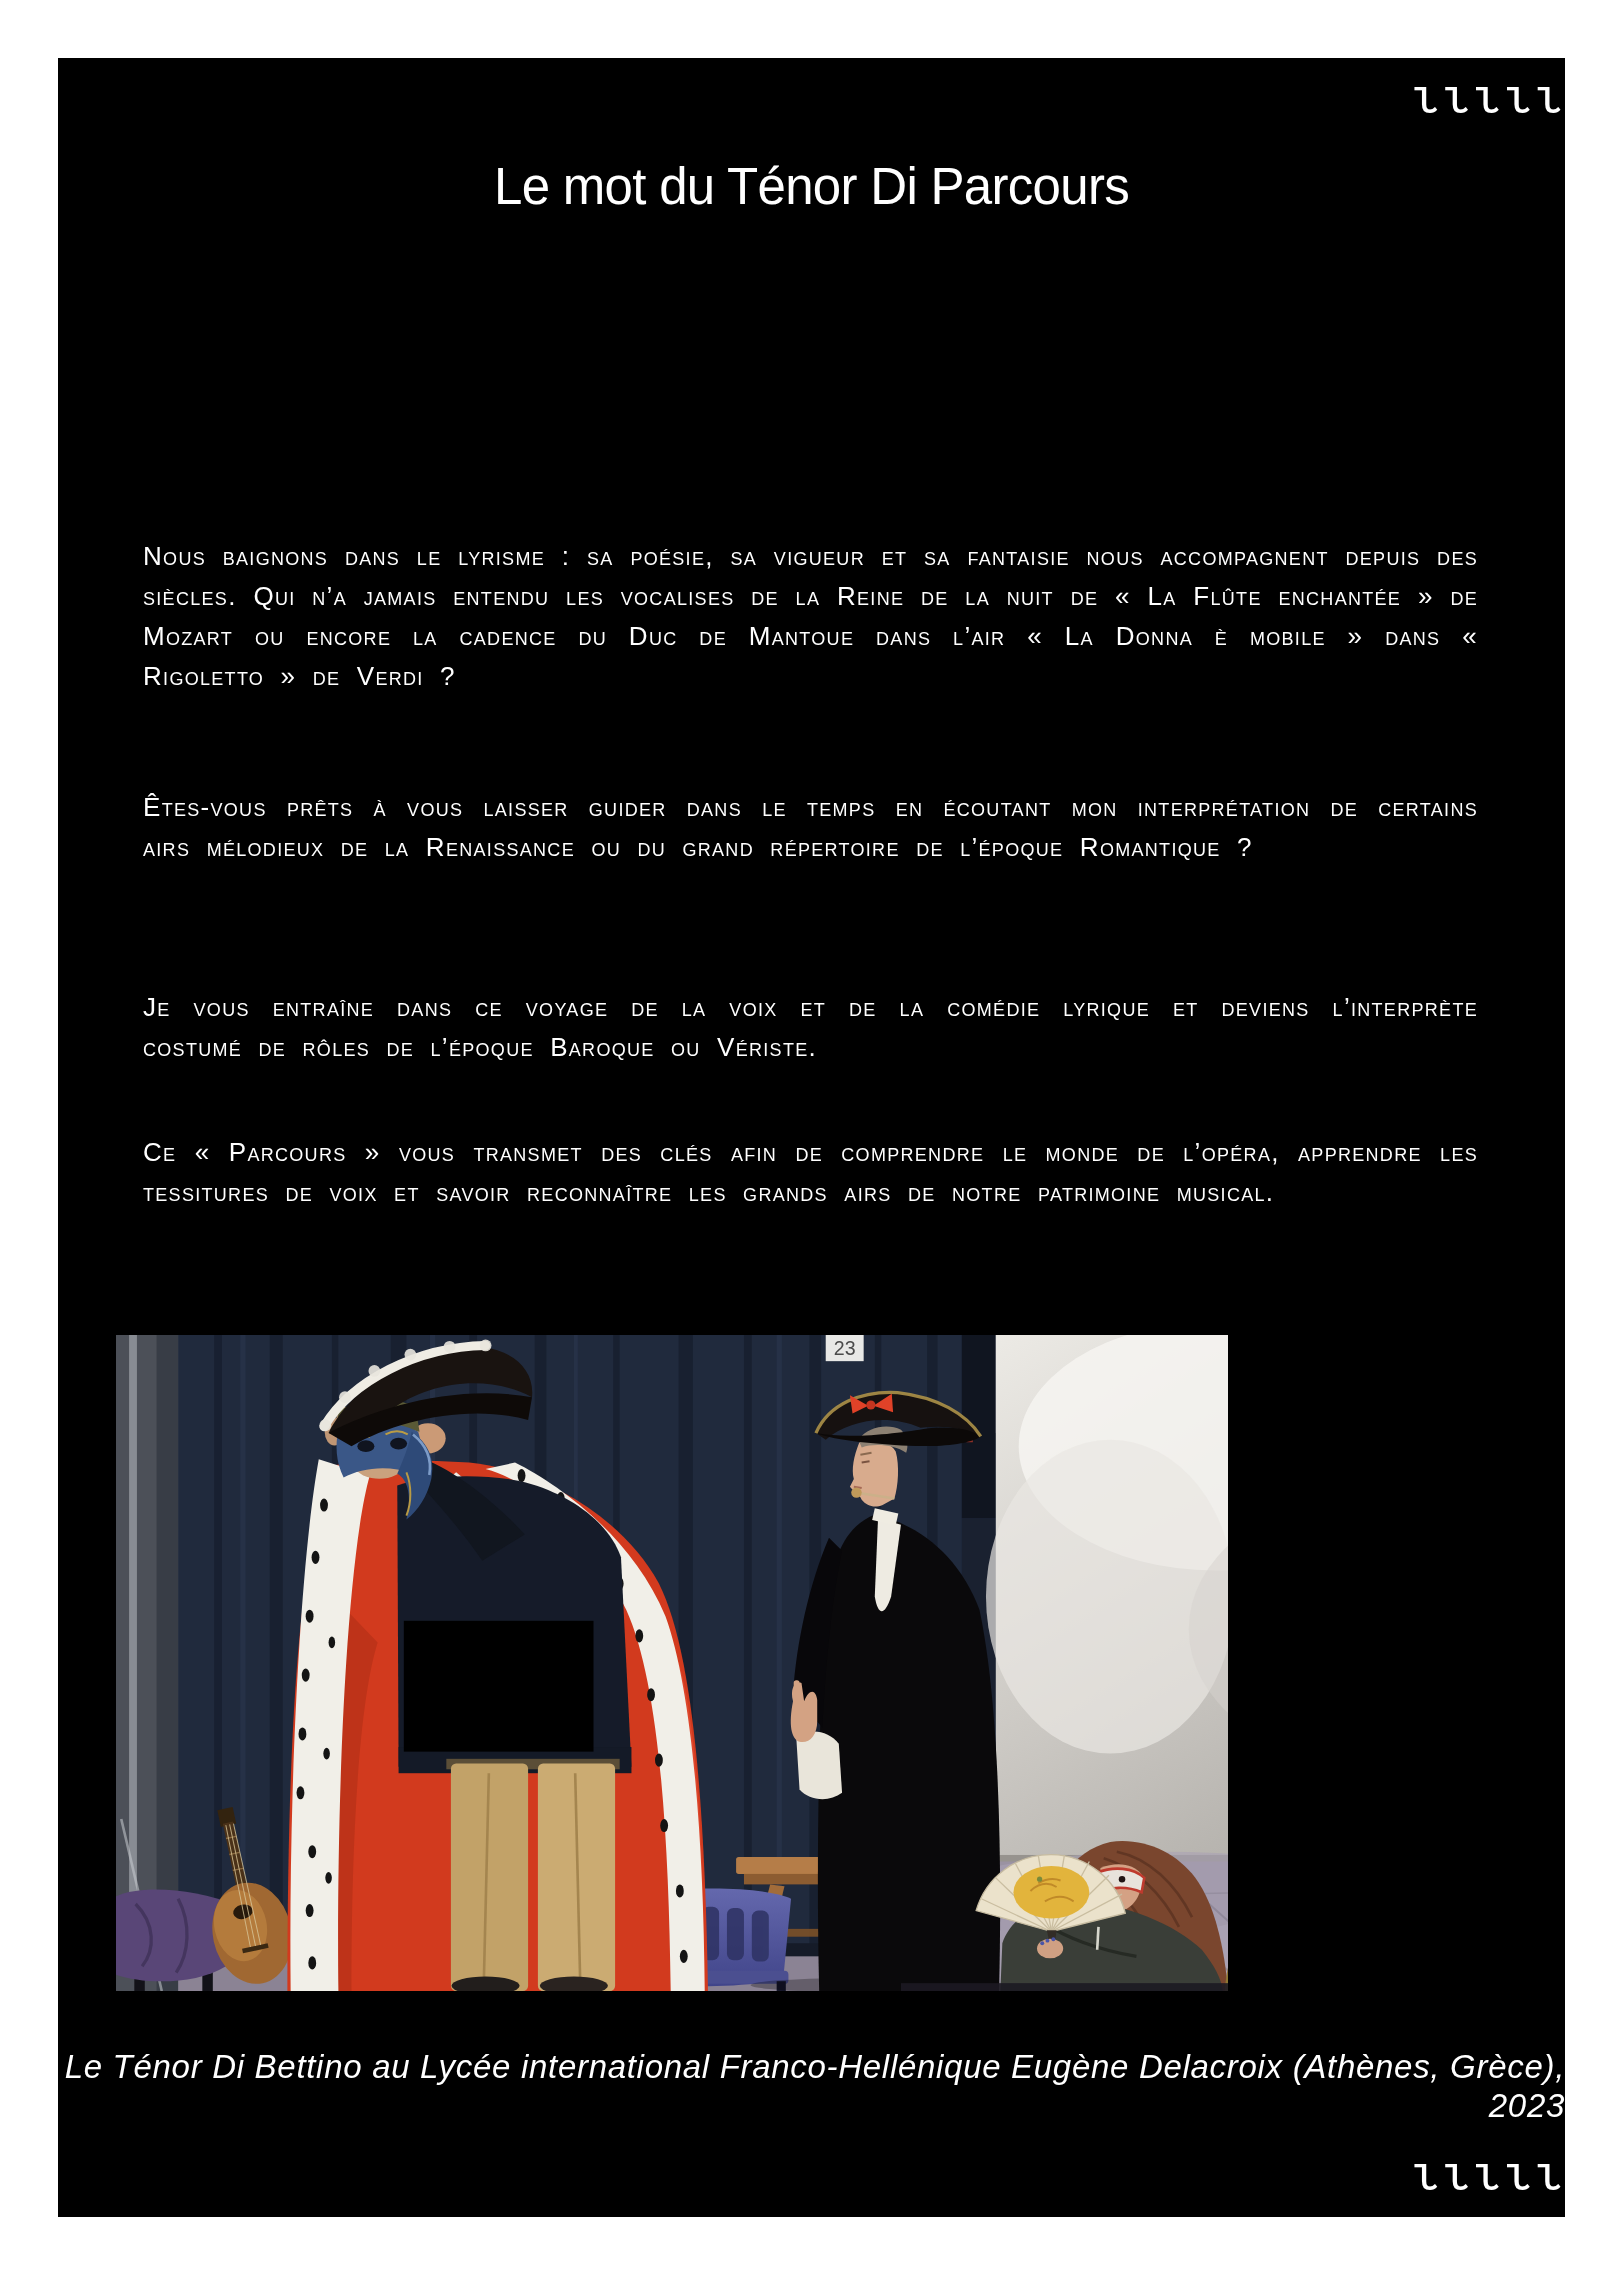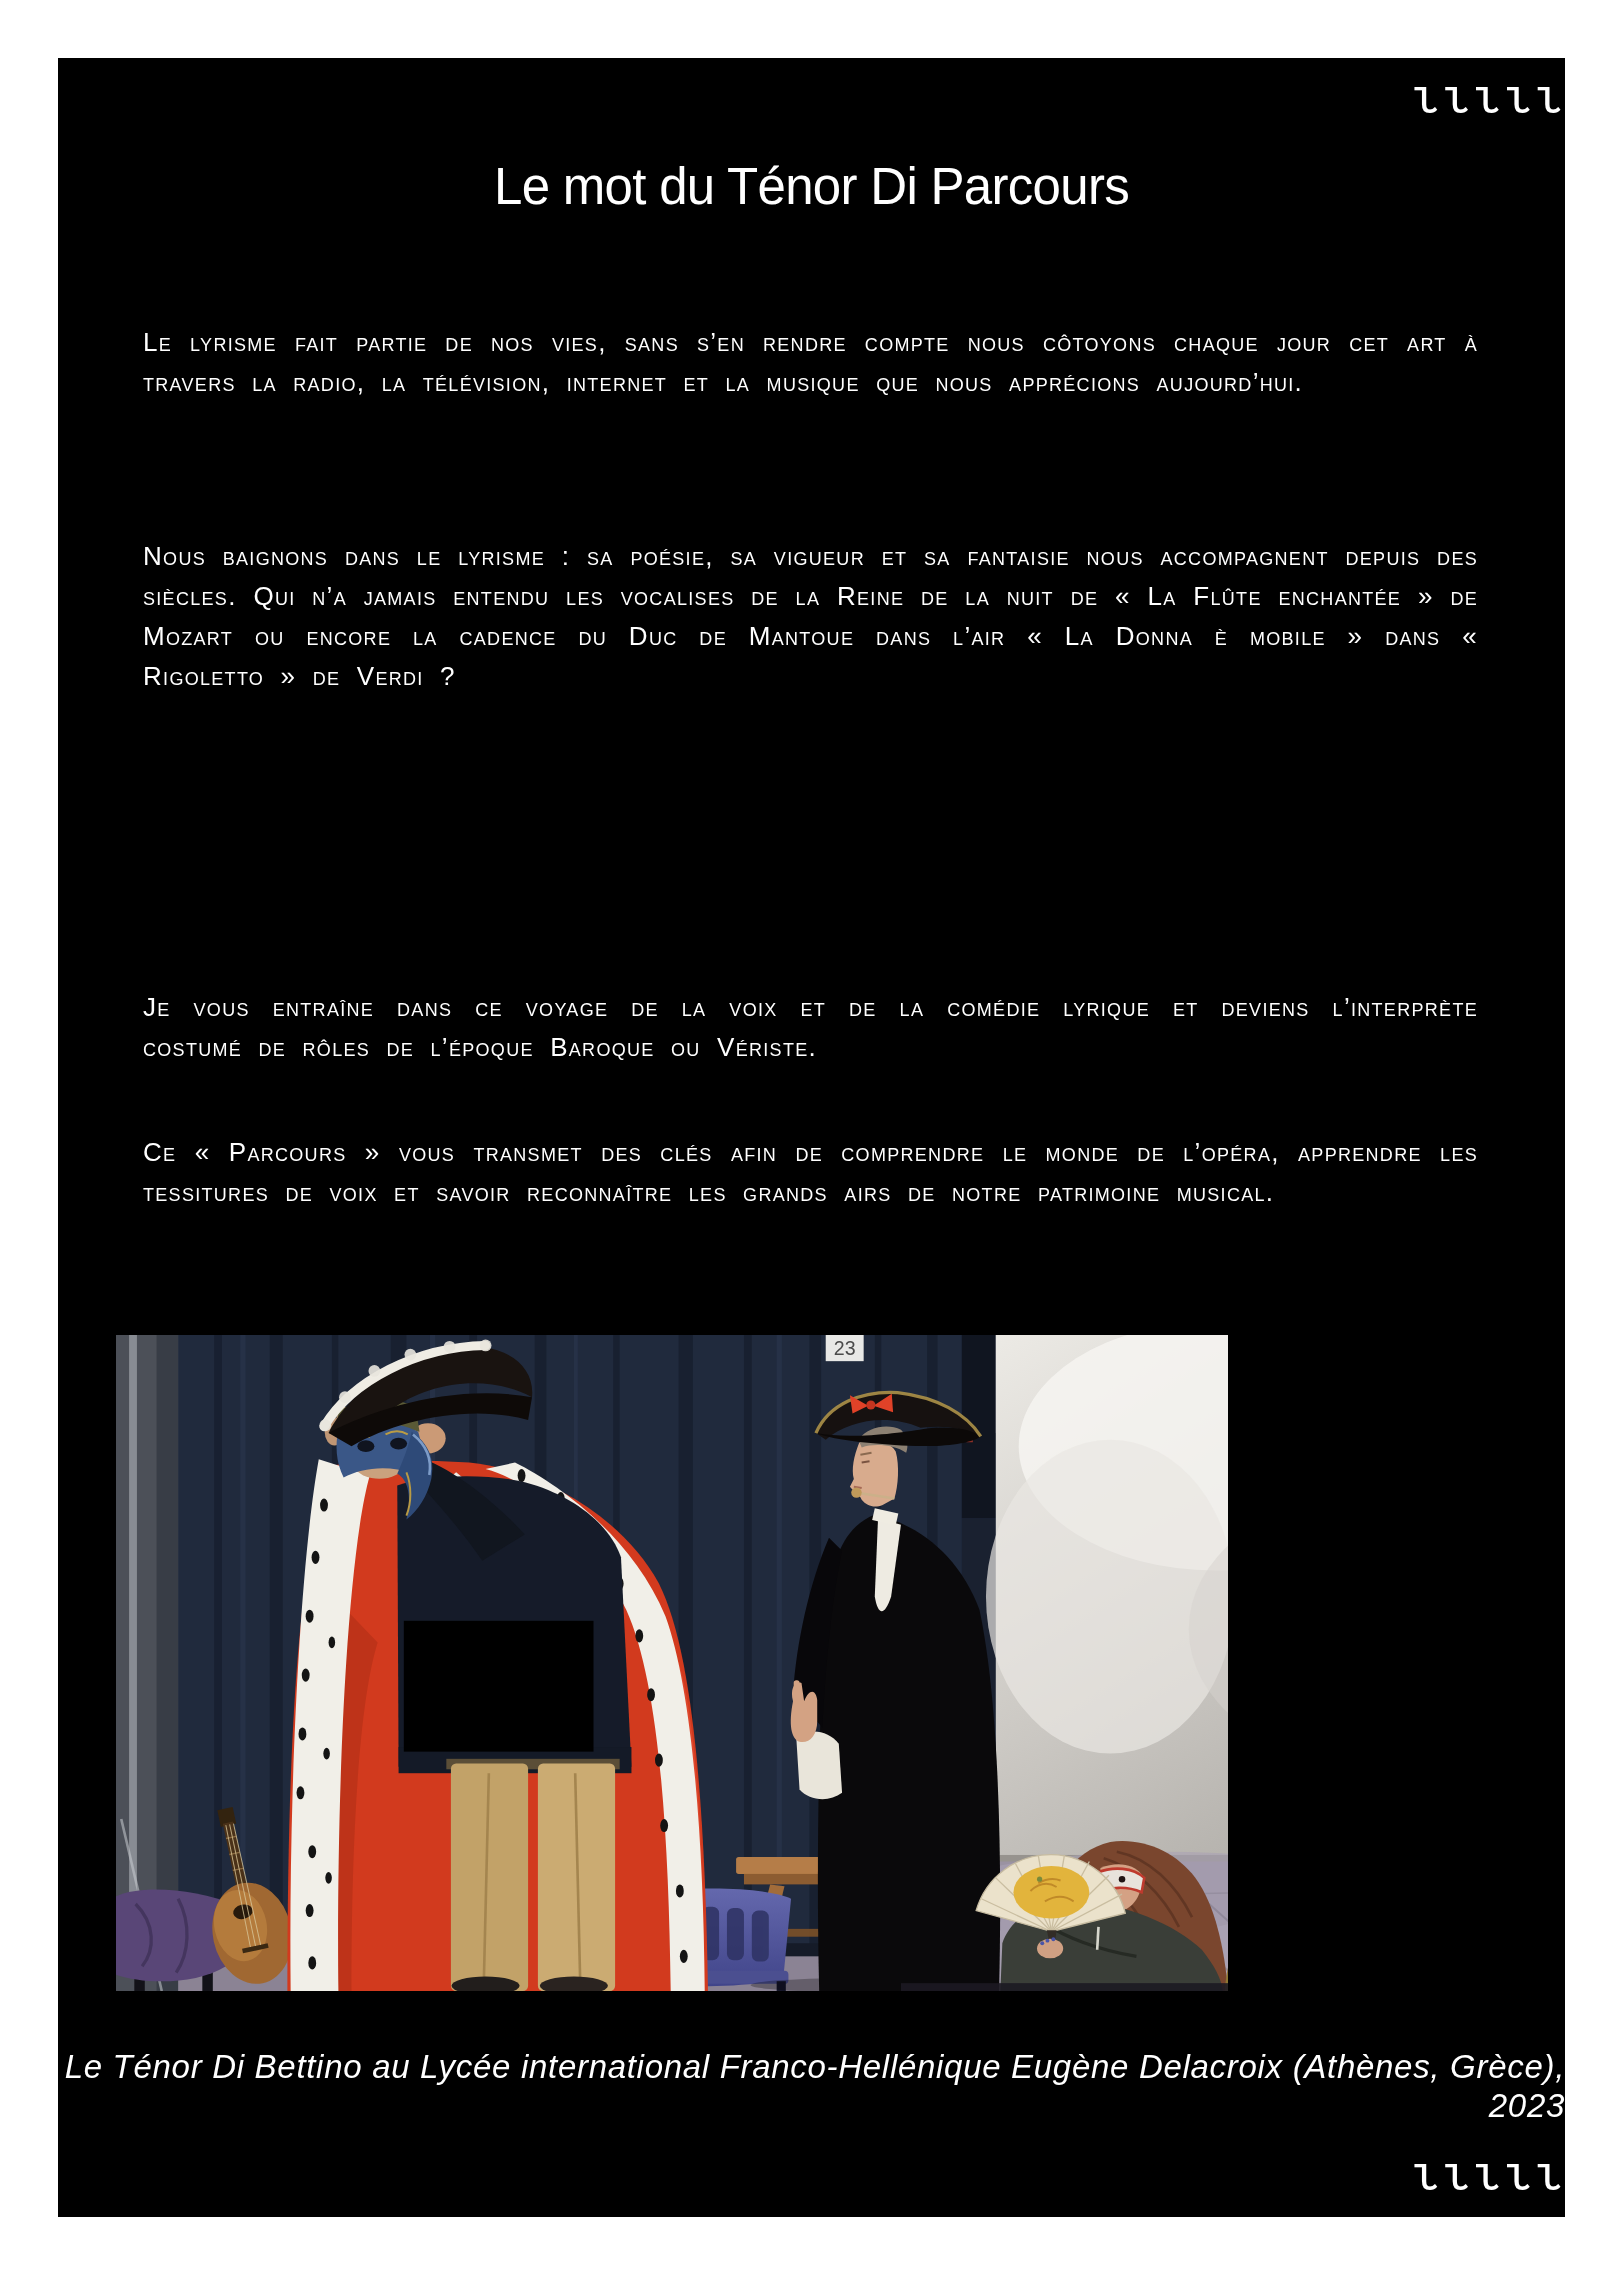--- a/index.html
+++ b/index.html
@@ -46,22 +46,22 @@
 </style>
 </head>
 <body>
 
 <div class="board">
 
   <div class="ornament top">ιιιιι</div>
 
   <h1 class="page-title">Le mot du Ténor Di Parcours</h1>
 
-  <p class="body-par p1">Le lyrisme fait partie de nos vies, sans s’en rendre compte nous côtoyons chaque jour cet art à travers la radio, la télévision, internet et la musique que nous apprécions aujourd’hui.</p>
   <p class="body-par p2">Nous baignons dans le lyrisme : sa poésie, sa vigueur et sa fantaisie nous accompagnent depuis des siècles. Qui n’a jamais entendu les vocalises de la Reine de la nuit de « La Flûte enchantée » de Mozart ou encore la cadence du Duc de Mantoue dans l’air « La Donna è mobile » dans « Rigoletto » de Verdi ?</p>
+  <p class="body-par p3">Êtes-vous prêts à vous laisser guider dans le temps en écoutant mon interprétation de certains airs mélodieux de la Renaissance ou du grand répertoire de l’époque Romantique ?</p>
   <p class="body-par p4">Je vous entraîne dans ce voyage de la voix et de la comédie lyrique et deviens l’interprète costumé de rôles de l’époque Baroque ou Vériste.</p>
   <p class="body-par p5">Ce « Parcours » vous transmet des clés afin de comprendre le monde de l’opéra, apprendre les tessitures de voix et savoir reconnaître les grands airs de notre patrimoine musical.</p>
 
   <div class="photo">
     <svg viewBox="0 0 2125 1003" preserveAspectRatio="none">
       <defs>
         <linearGradient id="gScreen" x1="0" y1="0" x2="0.6" y2="1">
           <stop offset="0" stop-color="#eceae5"></stop>
           <stop offset="0.55" stop-color="#cdcac5"></stop>
           <stop offset="1" stop-color="#b2afaa"></stop>

